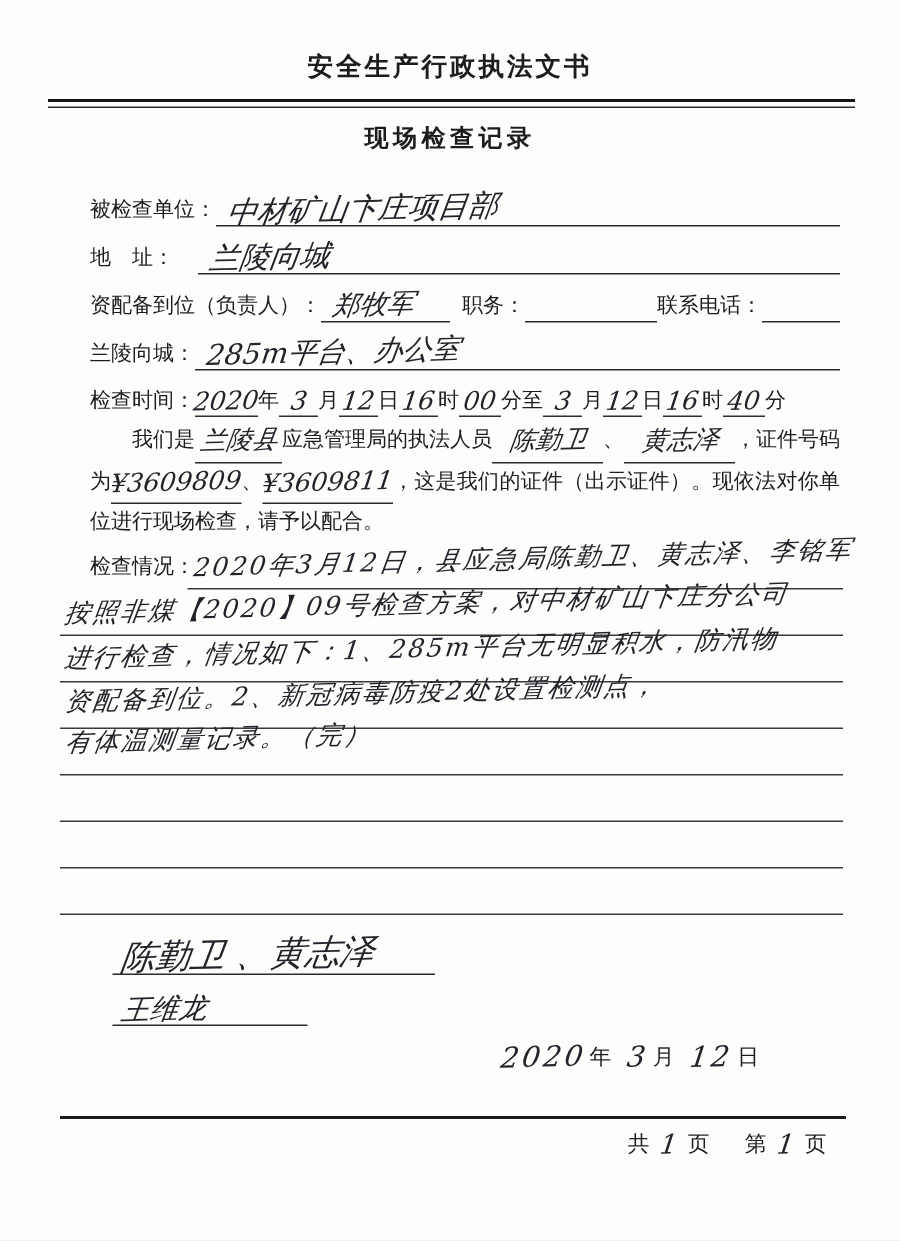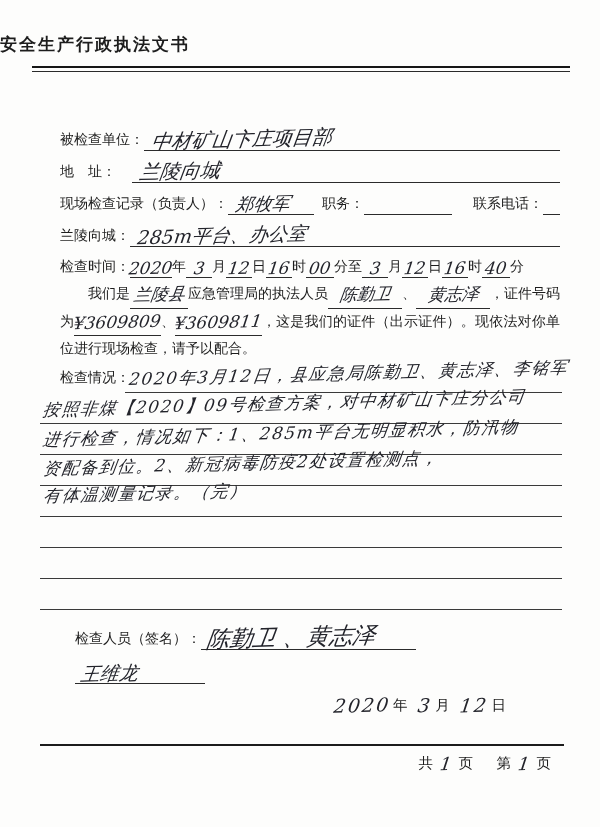--- a/index.html
+++ b/index.html
@@ -3,21 +3,21 @@
 <meta charset="utf-8">
 <style>
   html,body{margin:0;padding:0;background:#e8e8e8;}
   .page{
     position:relative;width:600px;height:827px;margin:0 auto;
     background:#fdfdfc;overflow:hidden;
     font-family:"Liberation Serif","DejaVu Serif",serif;
     color:#1d1d1d;
   }
   
-  .h-title{position:absolute;top:33px;left:0;width:100%;text-align:left;
+  .h-title{position:absolute;top:33px;left:0;width:100%;text-align:center;
     font-size:17px;font-weight:bold;letter-spacing:2px;}
   .double-rule{position:absolute;top:66px;left:32px;right:30px;height:3px;
     border-top:2px solid #161616;border-bottom:1px solid #2a2a2a;}
   .doc-title{position:absolute;top:82px;left:0;width:100%;text-align:center;
     font-size:16px;font-weight:bold;letter-spacing:3px;}
 
   .frow{position:absolute;left:60px;right:40px;display:flex;
     align-items:flex-end;font-size:14px;white-space:nowrap;}
   .lbl{flex:0 0 auto;padding-bottom:2px;}
   .fill{border-bottom:1.5px solid #2b2b2b;position:relative;height:100%;}
@@ -70,43 +70,44 @@
     letter-spacing:5px;white-space:nowrap;}
   .pagination .hw{font-size:18px;margin:0 2px;position:relative;top:2px;}
 </style>
 </head>
 <body>
 
 <div class="page">
 
   <div class="h-title">安全生产行政执法文书</div>
   <div class="double-rule"></div>
+  <div class="doc-title">现场检查记录</div>
 
   <div class="frow" style="top:128px;height:23px;align-items:flex-end;">
     <span class="lbl">被检查单位：</span>
     <span class="fill grow">
       <span class="hw hw-big">中材矿山卞庄项目部</span>
     </span>
   </div>
 
   <div class="frow" style="top:160px;height:23px;gap:16px;">
     <span class="lbl">地　址：</span>
     <span class="fill grow">
       <span class="hw hw-big">兰陵向城</span>
     </span>
   </div>
 
   <div class="frow" style="top:192px;height:23px;">
-    <span class="lbl">现场检查记录（负责人）：</span>
+    <span class="lbl">资配备到位（负责人）：</span>
     <span class="fill" style="width:86px;">
       <span class="hw hw-big hw-name">郑牧军</span>
     </span>
     <span class="lbl" style="margin-left:8px;">职务：</span>
     <span class="fill" style="width:88px;"></span>
-    <span class="lbl" style="margin-left:21px;">联系电话：</span>
+    <span class="lbl" style="margin-left:0;">联系电话：</span>
     <span class="fill grow"></span>
   </div>
 
   <div class="frow" style="top:224px;height:23px;">
     <span class="lbl">兰陵向城：</span>
     <span class="fill grow">
       <span class="hw hw-big" style="font-size:19px;">285m平台、办公室</span>
     </span>
   </div>
 
@@ -165,21 +166,20 @@
     <div class="rule"></div>
     <div class="rule"></div>
     <div class="rule"></div>
     <div class="rule"></div>
     <div class="rule"></div>
     <div class="rule"></div>
     <div class="rule"></div>
   </div>
 
   <div class="sigrow" style="top:624px;height:26px;">
-    <span class="lbl">检查人员（签名）：</span>
     <span class="sig-blank" style="width:215px;height:100%;">
       <span class="hw hw-sig">陈勤卫 、黄志泽</span>
     </span>
   </div>
 
   <div class="sigrow" style="top:660px;height:24px;">
     <span class="sig-blank" style="width:130px;height:100%;">
       <span class="hw hw-rep">王维龙</span>
     </span>
   </div>

